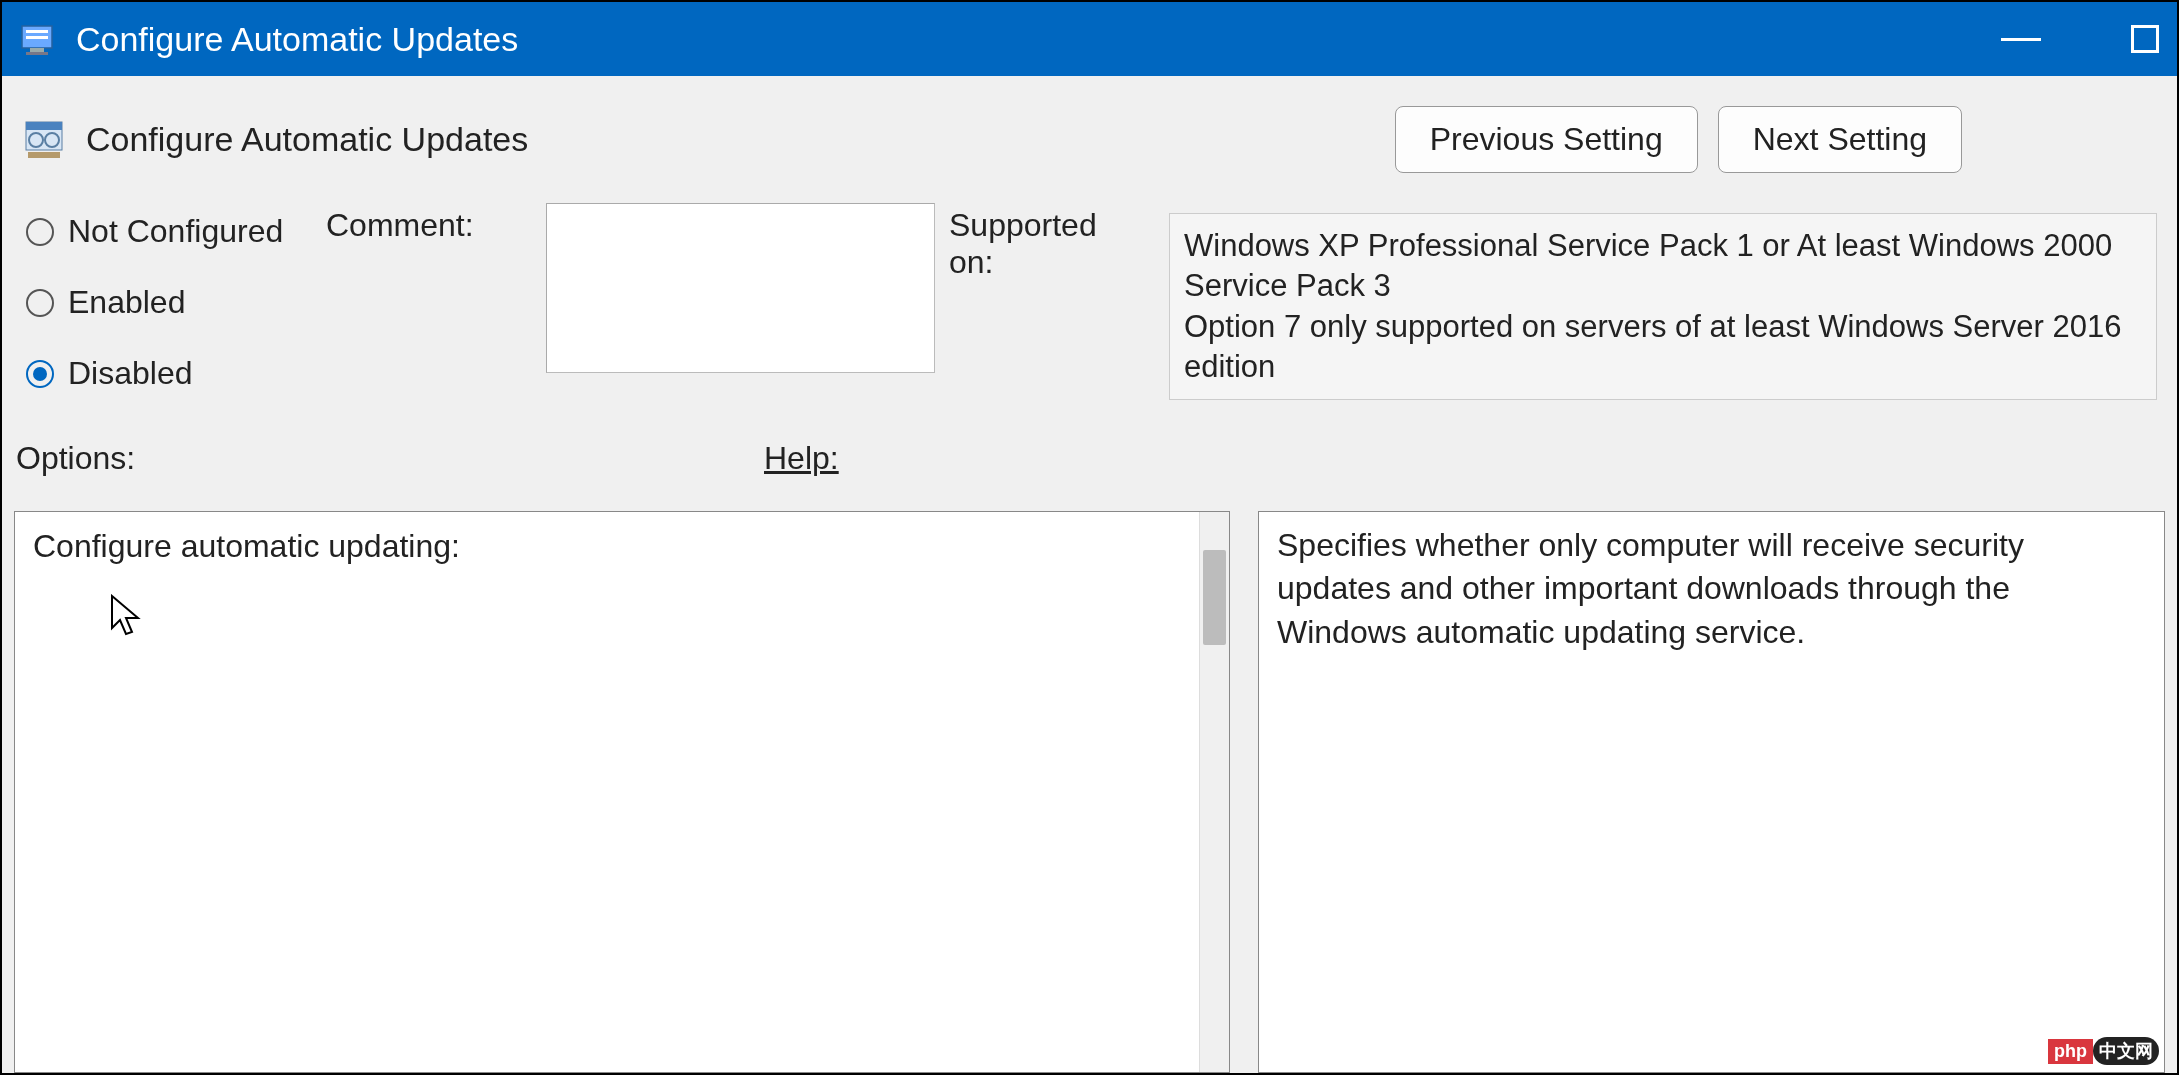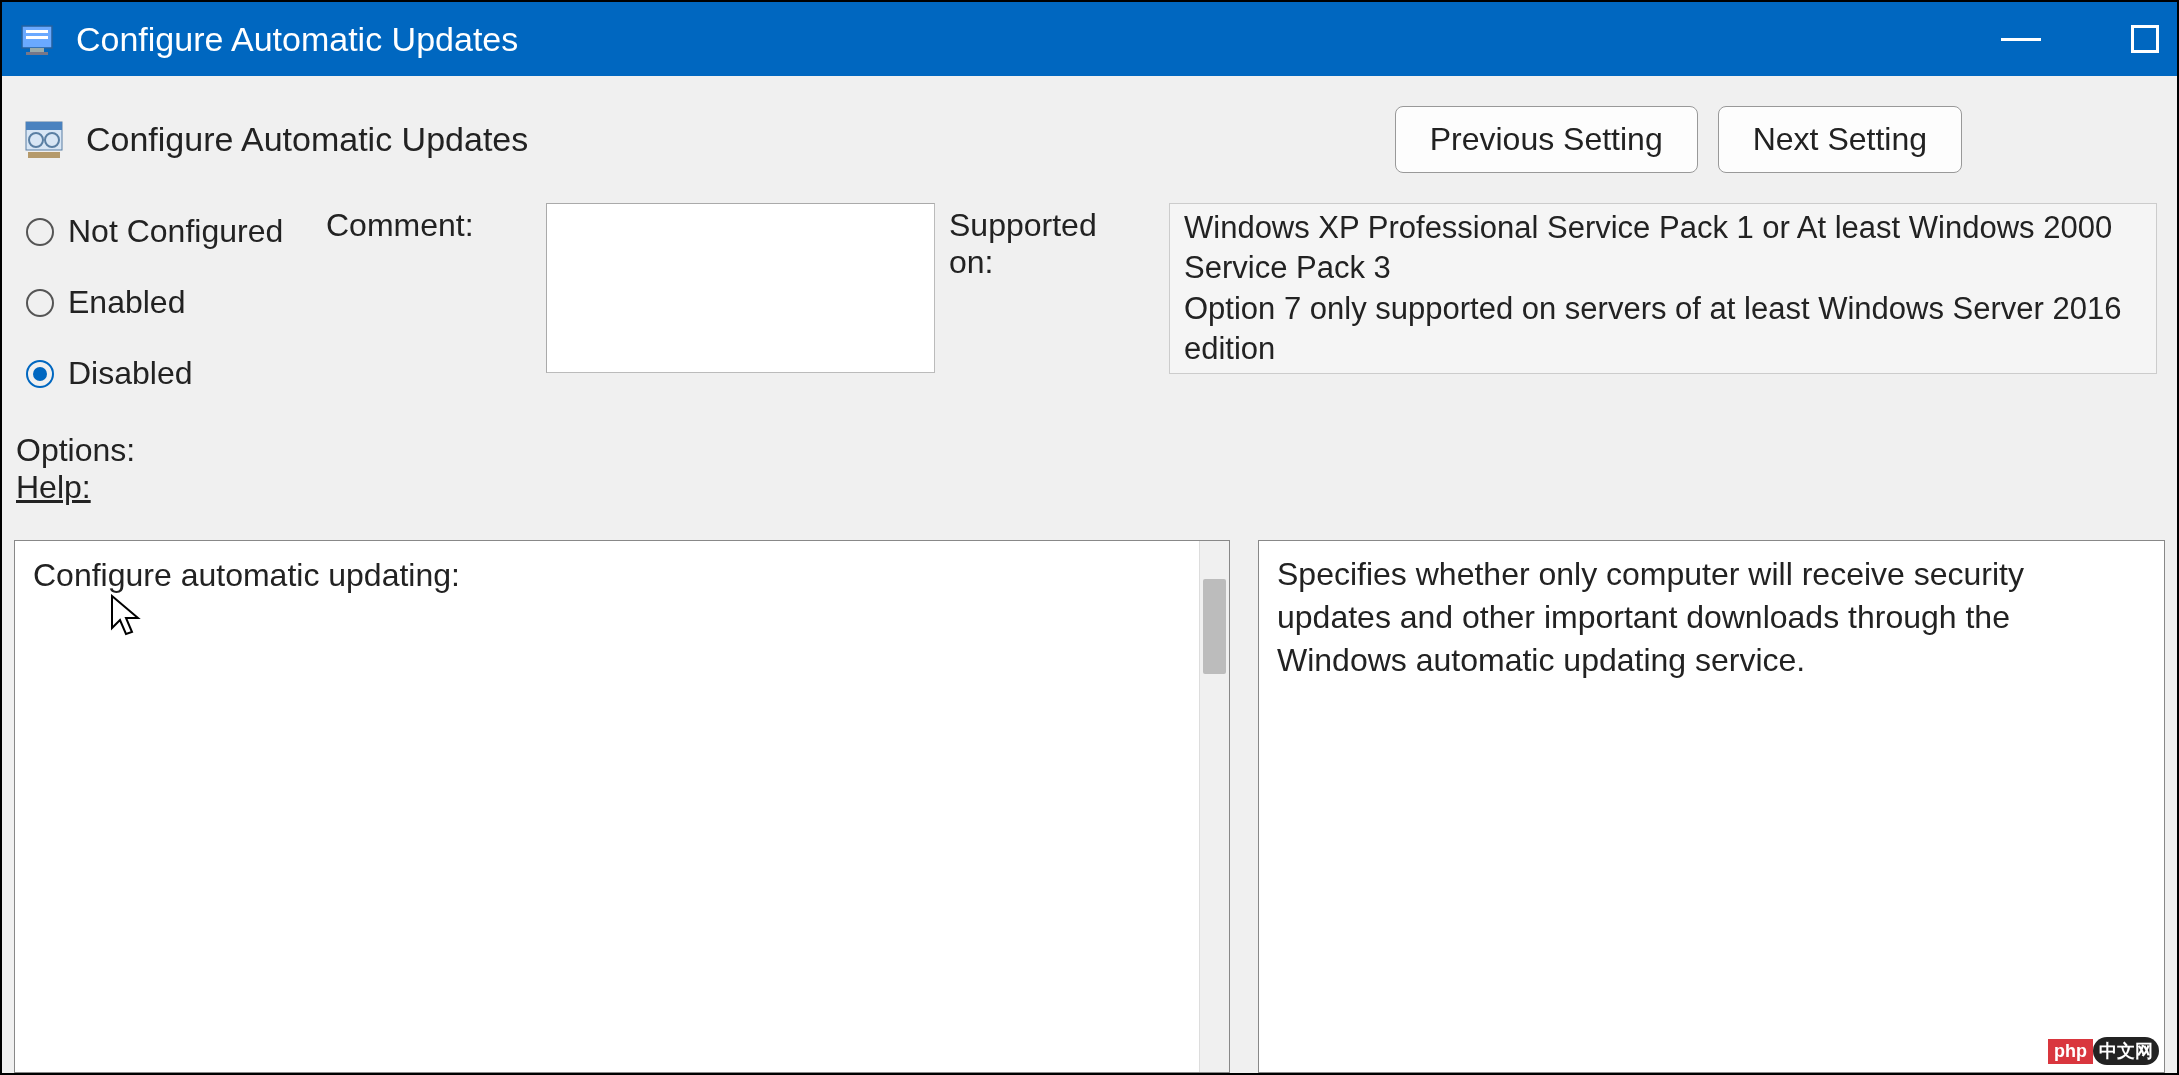--- a/index.html
+++ b/index.html
@@ -165,29 +165,30 @@
       font-size: 30px;
       padding: 8px 12px;
       resize: none;
       font-family: inherit;
     }
     .supported-box {
       flex: 1;
       background: #f5f5f5;
       border: 1.5px solid #ccc;
       font-size: 31px;
-      padding: 4px 14px;
+      padding: 12px 14px;
       color: #222;
       line-height: 1.3;
       min-height: 96px;
       white-space: pre-wrap;
+      margin-top: 10px;
     }
     .section-labels {
       display: flex;
-      flex-direction: column;
+      flex-direction: row;
       padding: 40px 20px 10px 14px;
       font-size: 32px;
       color: #222;
     }
     .options-label {
       width: 748px;
     }
     .help-label {
       flex: 1;
       text-decoration: underline;

